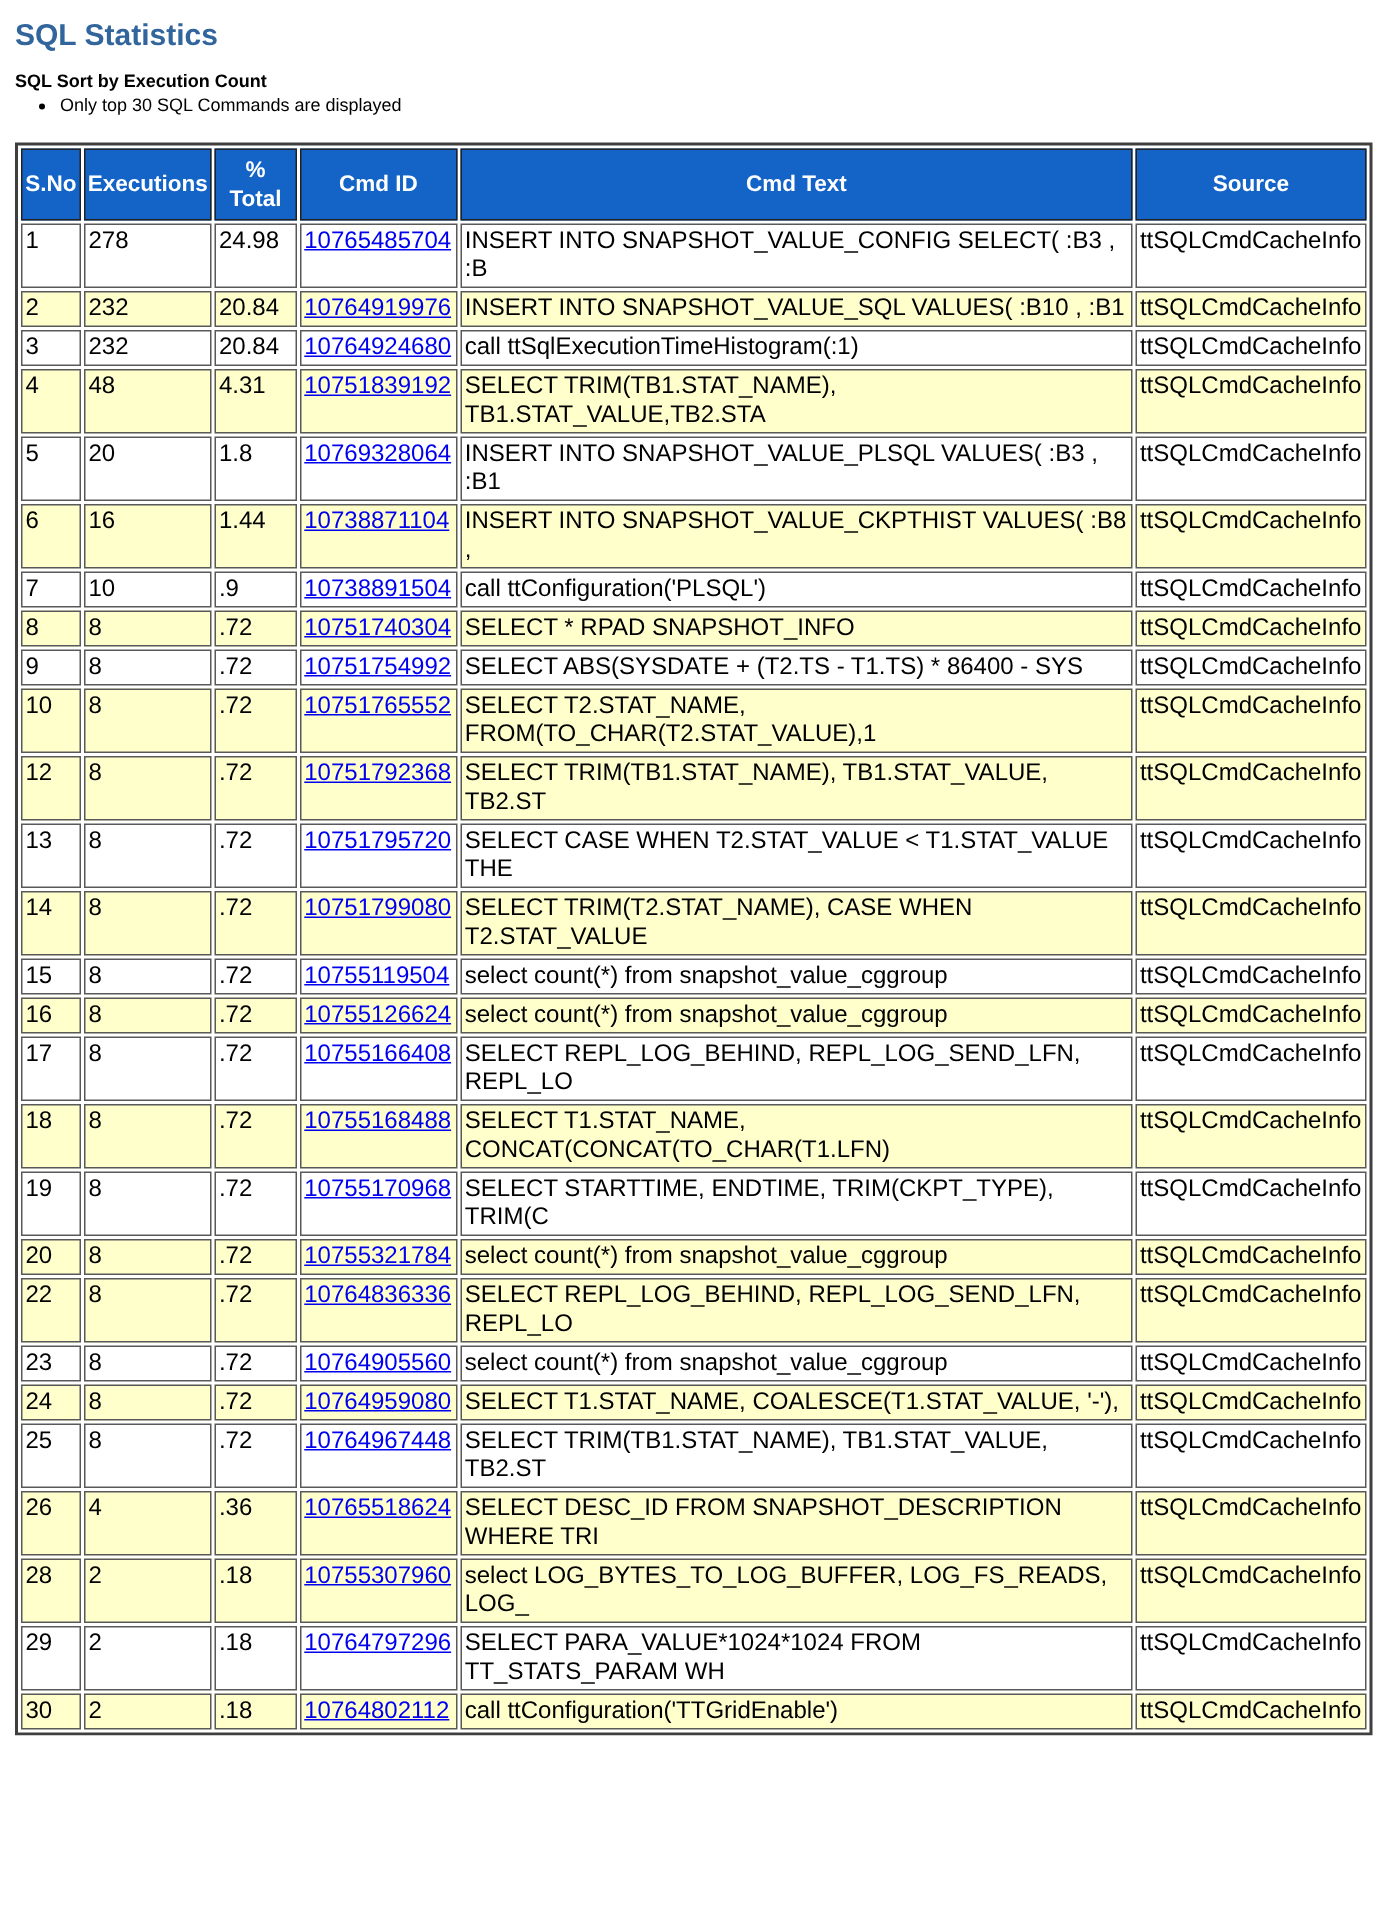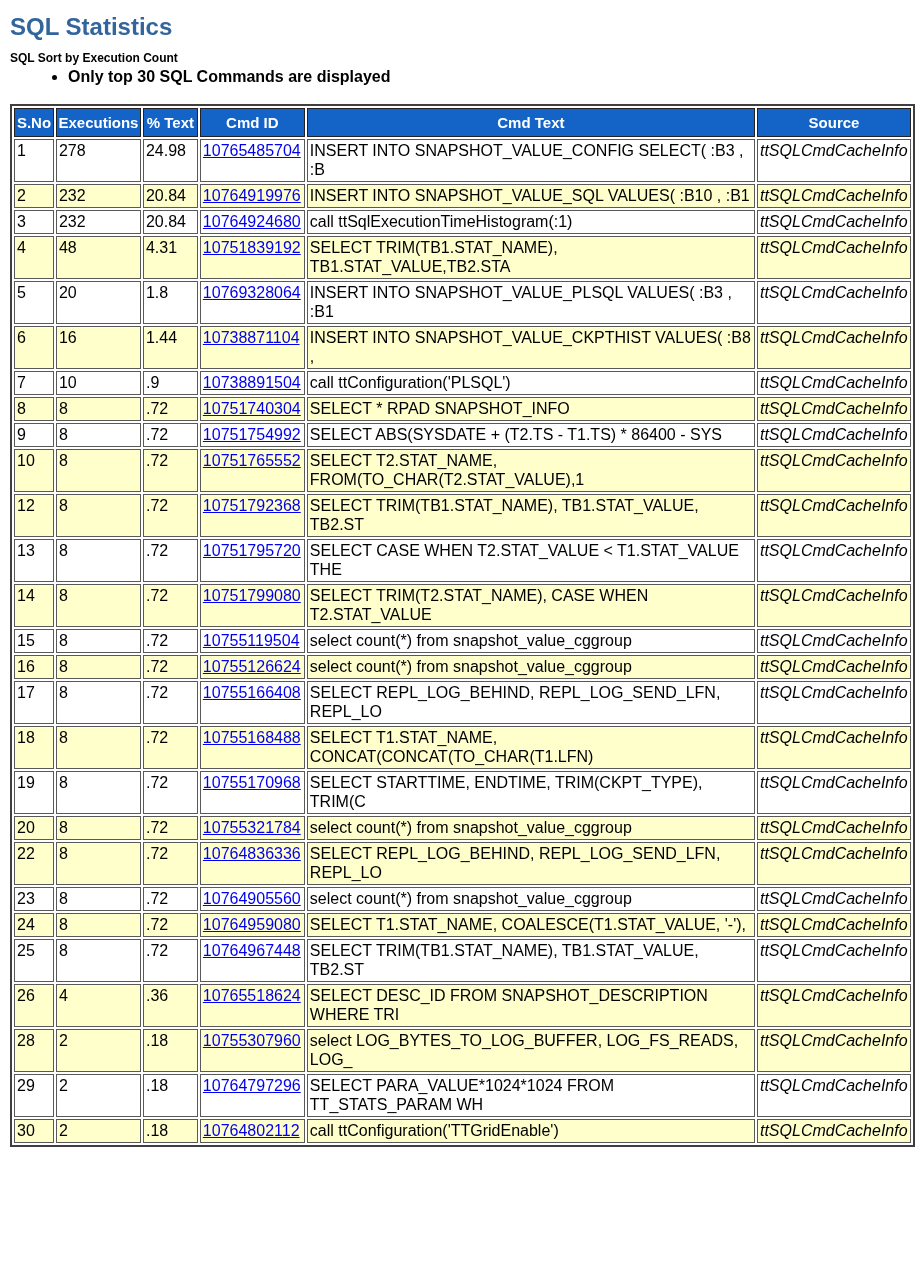--- a/index.html
+++ b/index.html
@@ -8,40 +8,39 @@
     background: #ffffff;
     color: #000000;
     font-family: "Liberation Sans", "DejaVu Sans", sans-serif;
   }
   .page {
     width: 905px;
     margin: 0;
     padding: 12px 0 0 10px;
   }
   h1.page-title {
-    font-size: 24px;
+    font-size: 20px;
     font-weight: bold;
     color: #31659C;
     margin: 2px 0 12px 0;
     line-height: 1.05;
   }
   .subtitle {
     font-size: 12px;
     font-weight: bold;
     margin: 0 0 2px 0;
   }
   ul.notes {
     margin: 3px 0 17px 0;
     padding-left: 30px;
   }
   ul.notes li {
-    font-size: 16px;
-    font-weight: bold;
+    font-size: 12px;
+    font-weight: normal;
     line-height: 1.15;
-    margin-left: 28px;
   }
   table.stats {
     border-collapse: separate;
     border-spacing: 2px;
     table-layout: fixed;
     background: #ffffff;
     border: 2px solid #3f3f3f;
   }
   table.stats th, table.stats td {
     box-sizing: border-box;
@@ -67,21 +66,20 @@
     text-align: left;
     padding: 1px 2px 2px 2px;
     overflow: hidden;
     word-wrap: break-word;
   }
   table.stats tr.alt td {
     background: #FFFFCC;
   }
   td.cell-source {
     font-size: 15px;
-    font-style: italic;
   }
   a.cmd-link {
     color: #0000EE;
     text-decoration: underline;
     cursor: pointer;
     margin-top: 17px;
   }
 </style>
 </head>
 <body>
@@ -102,21 +100,21 @@
       <col style="width:85px">
       <col style="width:55px">
       <col style="width:105px">
       <col style="width:450px">
       <col style="width:154px">
     </colgroup>
     <thead>
       <tr>
         <th>S.No</th>
         <th>Executions</th>
-        <th>% Text</th>
+        <th>% Total</th>
         <th>Cmd ID</th>
         <th>Cmd Text</th>
         <th>Source</th>
       </tr>
     </thead>
     <tbody>
         <tr>
       <td class="cell-sno">1</td>
       <td class="cell-executions">278</td>
       <td class="cell-pct-total">24.98</td>

